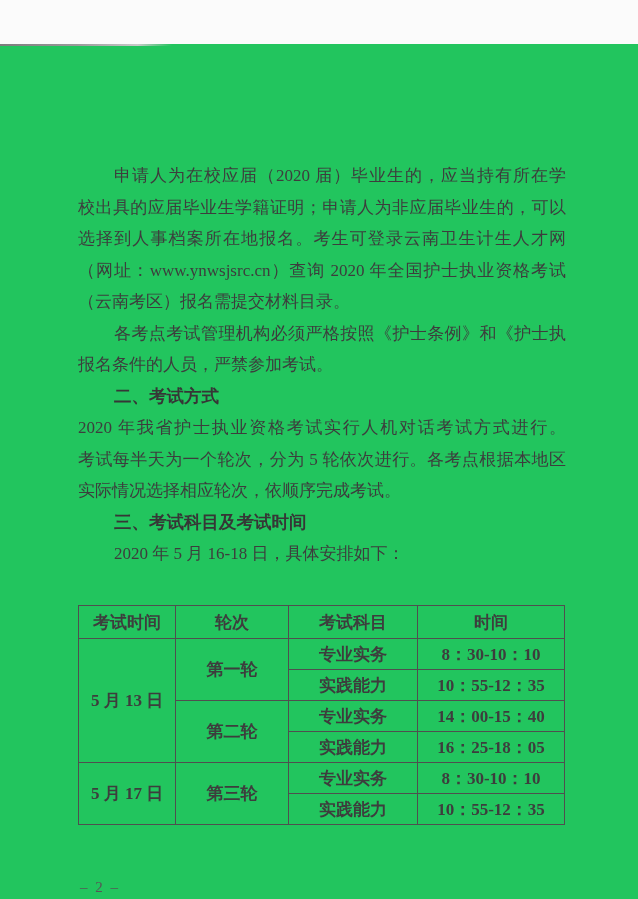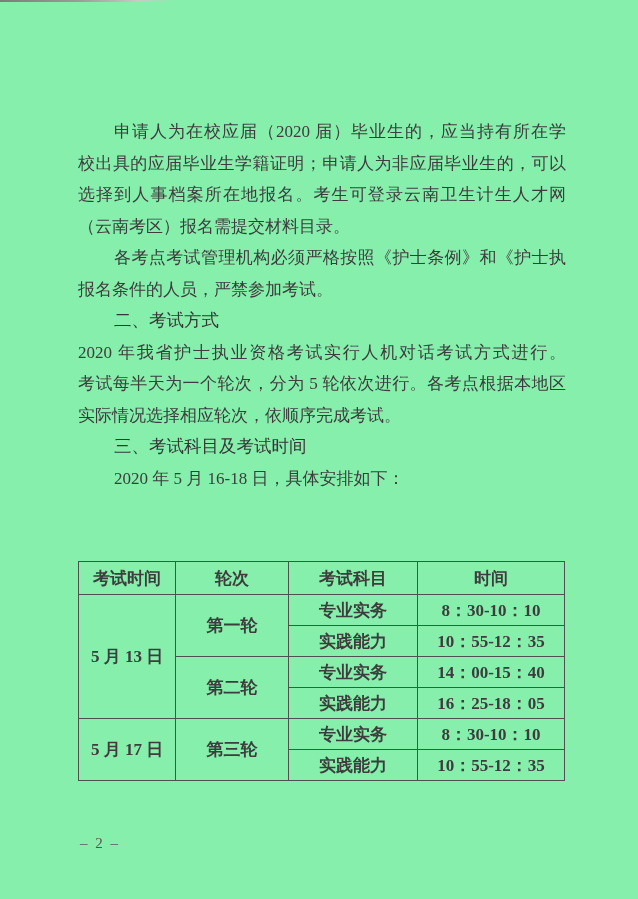--- a/index.html
+++ b/index.html
@@ -6,41 +6,42 @@
   body {
     width:638px; height:899px;
     background:#fbfbfb;
     font-family:"Liberation Serif","DejaVu Serif",serif;
     color:#3d3d3d;
     position:relative;
     overflow:hidden;
   }
   .page {
     position:absolute; inset:0;
-    background:#86efac;
+    background:#22c55e;
+    margin-top:44px;
   }
   .scan-artifact-top {
     position:absolute; top:0; left:0;
     width:172px; height:2px;
     background:linear-gradient(90deg,#7c7c7c 0%,#9a9a9a 45%,#c9c9c9 80%,rgba(255,255,255,0) 100%);
   }
   .textblock {
     position:absolute; left:78px; top:116px; width:488px;
     font-size:17px; line-height:31.5px;
   }
   .line {
     text-align:justify;
     text-align-last:justify;
     white-space:normal;
   }
   .line.open { text-align-last:left; }
   .line.indent { text-indent:36px; }
   .line.heading {
     font-family:"Liberation Sans","DejaVu Sans",sans-serif;
-    font-weight:normal;
+    font-weight:bold;
     font-size:17.5px;
     color:#363636;
     text-align-last:left;
     text-indent:36px;
   }
   table.schedule {
     position:absolute; left:78px; top:561px;
     border-collapse:collapse;
     table-layout:fixed;
   }
@@ -67,20 +68,21 @@
 <body>
 
 <div class="page">
 
   <div class="scan-artifact-top"></div>
 
   <div class="textblock">
     <div class="line indent">申请人为在校应届（2020 届）毕业生的，应当持有所在学</div>
     <div class="line">校出具的应届毕业生学籍证明；申请人为非应届毕业生的，可以</div>
     <div class="line">选择到人事档案所在地报名。考生可登录云南卫生计生人才网</div>
+    <div class="line">（网址：www.ynwsjsrc.cn）查询 2020 年全国护士执业资格考试</div>
     <div class="line open">（云南考区）报名需提交材料目录。</div>
     <div class="line indent">各考点考试管理机构必须严格按照《护士条例》和《护士执</div>
     <div class="line open">报名条件的人员，严禁参加考试。</div>
     <div class="line heading">二、考试方式</div>
     <div class="line">2020 年我省护士执业资格考试实行人机对话考试方式进行。</div>
     <div class="line">考试每半天为一个轮次，分为 5 轮依次进行。各考点根据本地区</div>
     <div class="line open">实际情况选择相应轮次，依顺序完成考试。</div>
     <div class="line heading">三、考试科目及考试时间</div>
     <div class="line open indent">2020 年 5 月 16-18 日，具体安排如下：</div>
   </div>

